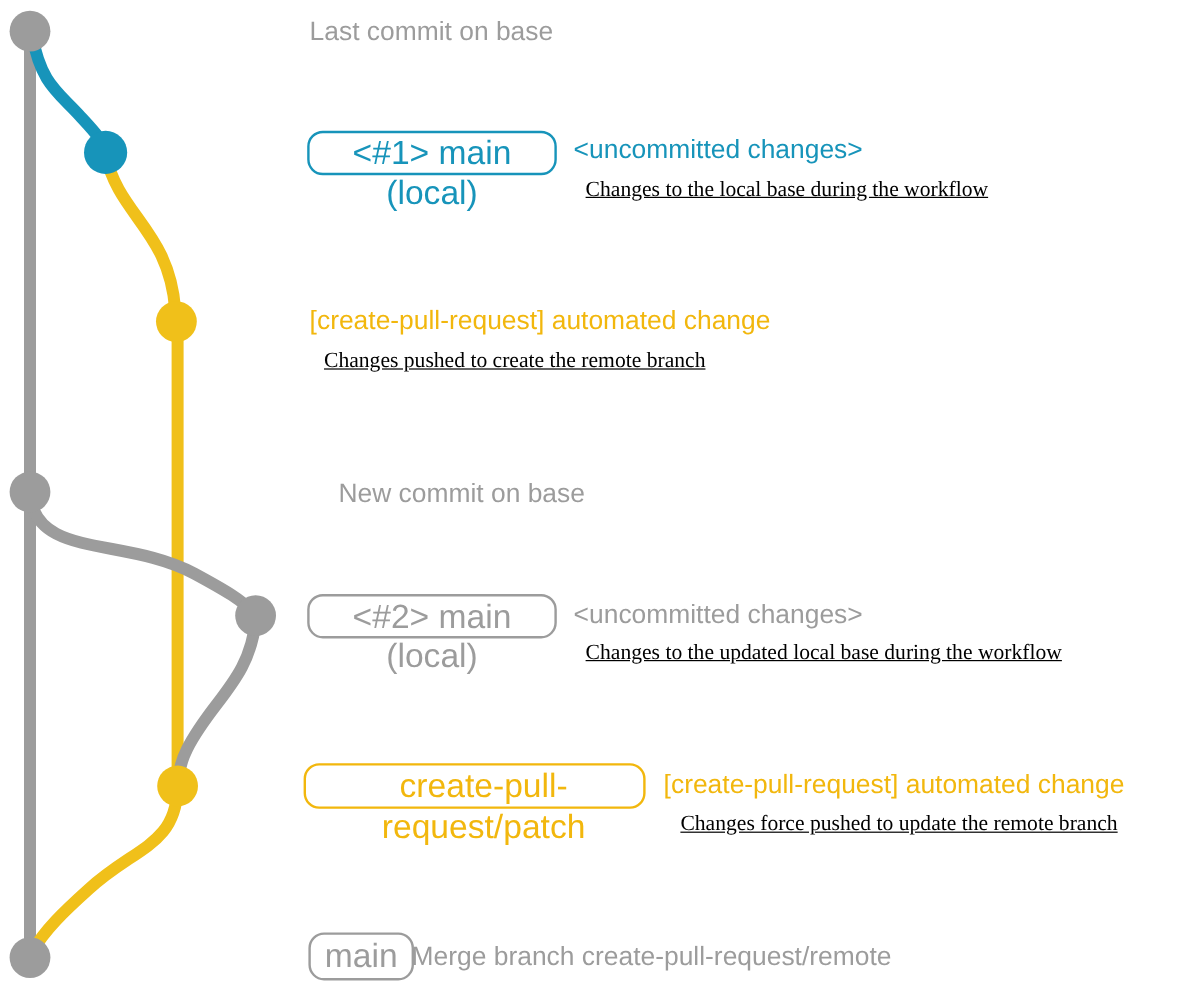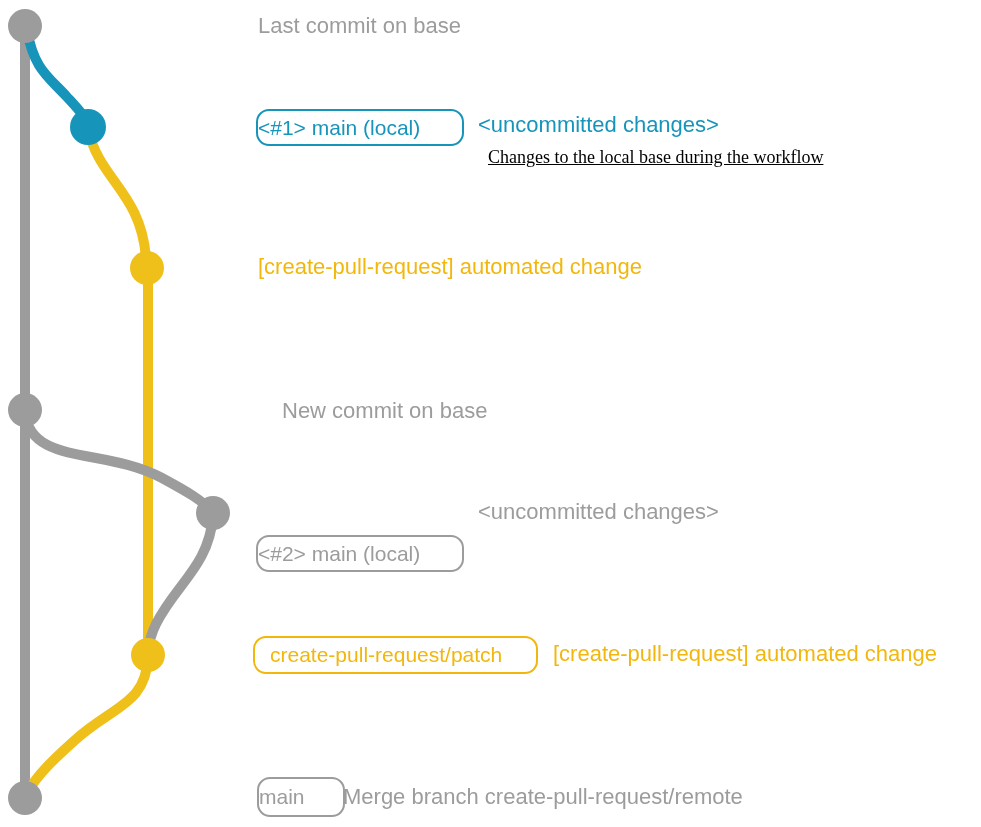--- a/index.html
+++ b/index.html
@@ -46,22 +46,22 @@
   }
   .gray-text   { color: var(--gray); }
   .blue-text   { color: var(--blue); }
   .yellow-text { color: var(--yellow_text); }
 
   .badge {
     position: absolute;
     box-sizing: border-box;
     border: 2px solid;
     border-radius: 13px;
-    text-align: left;
-    font-size: 21px;
+    text-align: center;
+    font-size: 28px;
     background: transparent;
   }
   .badge-blue   { border-color: var(--blue);        color: var(--blue); }
   .badge-gray   { border-color: var(--gray);        color: var(--gray); }
   .badge-yellow { border-color: var(--yellow_text); color: var(--yellow_text); padding-left: 15px; }
 </style>
 </head>
 <body>
 
 <div class="canvas">
@@ -88,25 +88,28 @@
     <circle class="fill-gray" cx="25" cy="798" r="17"></circle>
   </svg>
 
   <div class="abs sans gray-text" style="left:258px; top:13px;">Last commit on base</div>
 
   <div class="badge badge-blue" style="left:256px; top:109px; width:208px; height:37px; line-height:33px;">&lt;#1&gt; main (local)</div>
   <div class="abs sans blue-text" style="left:478px; top:112px;">&lt;uncommitted changes&gt;</div>
   <div class="abs serif" style="left:488px; top:146px;">Changes to the local base during the workflow</div>
 
   <div class="abs sans yellow-text" style="left:258px; top:254px;">[create-pull-request] automated change</div>
+  <div class="abs serif" style="left:270px; top:289px;">Changes pushed to create the remote branch</div>
 
   <div class="abs sans gray-text" style="left:258px; top:398px;margin-left:24px;">New commit on base</div>
 
-  <div class="badge badge-gray" style="left:256px; top:495px; width:208px; height:37px; line-height:33px;margin-top:40px;">&lt;#2&gt; main (local)</div>
+  <div class="badge badge-gray" style="left:256px; top:495px; width:208px; height:37px; line-height:33px;">&lt;#2&gt; main (local)</div>
   <div class="abs sans gray-text" style="left:478px; top:499px;">&lt;uncommitted changes&gt;</div>
+  <div class="abs serif" style="left:488px; top:532px;">Changes to the updated local base during the workflow</div>
 
   <div class="badge badge-yellow" style="left:253px; top:636px; width:285px; height:38px; line-height:34px;">create-pull-request/patch</div>
   <div class="abs sans yellow-text" style="left:553px; top:641px;">[create-pull-request] automated change</div>
+  <div class="abs serif" style="left:567px; top:675px;">Changes force pushed to update the remote branch</div>
 
   <div class="badge badge-gray" style="left:257px; top:777px; width:88px; height:40px; line-height:36px;">main</div>
   <div class="abs sans gray-text" style="left:343px; top:784px;">Merge branch create-pull-request/remote</div>
 
 </div>
 
 </body></html>

